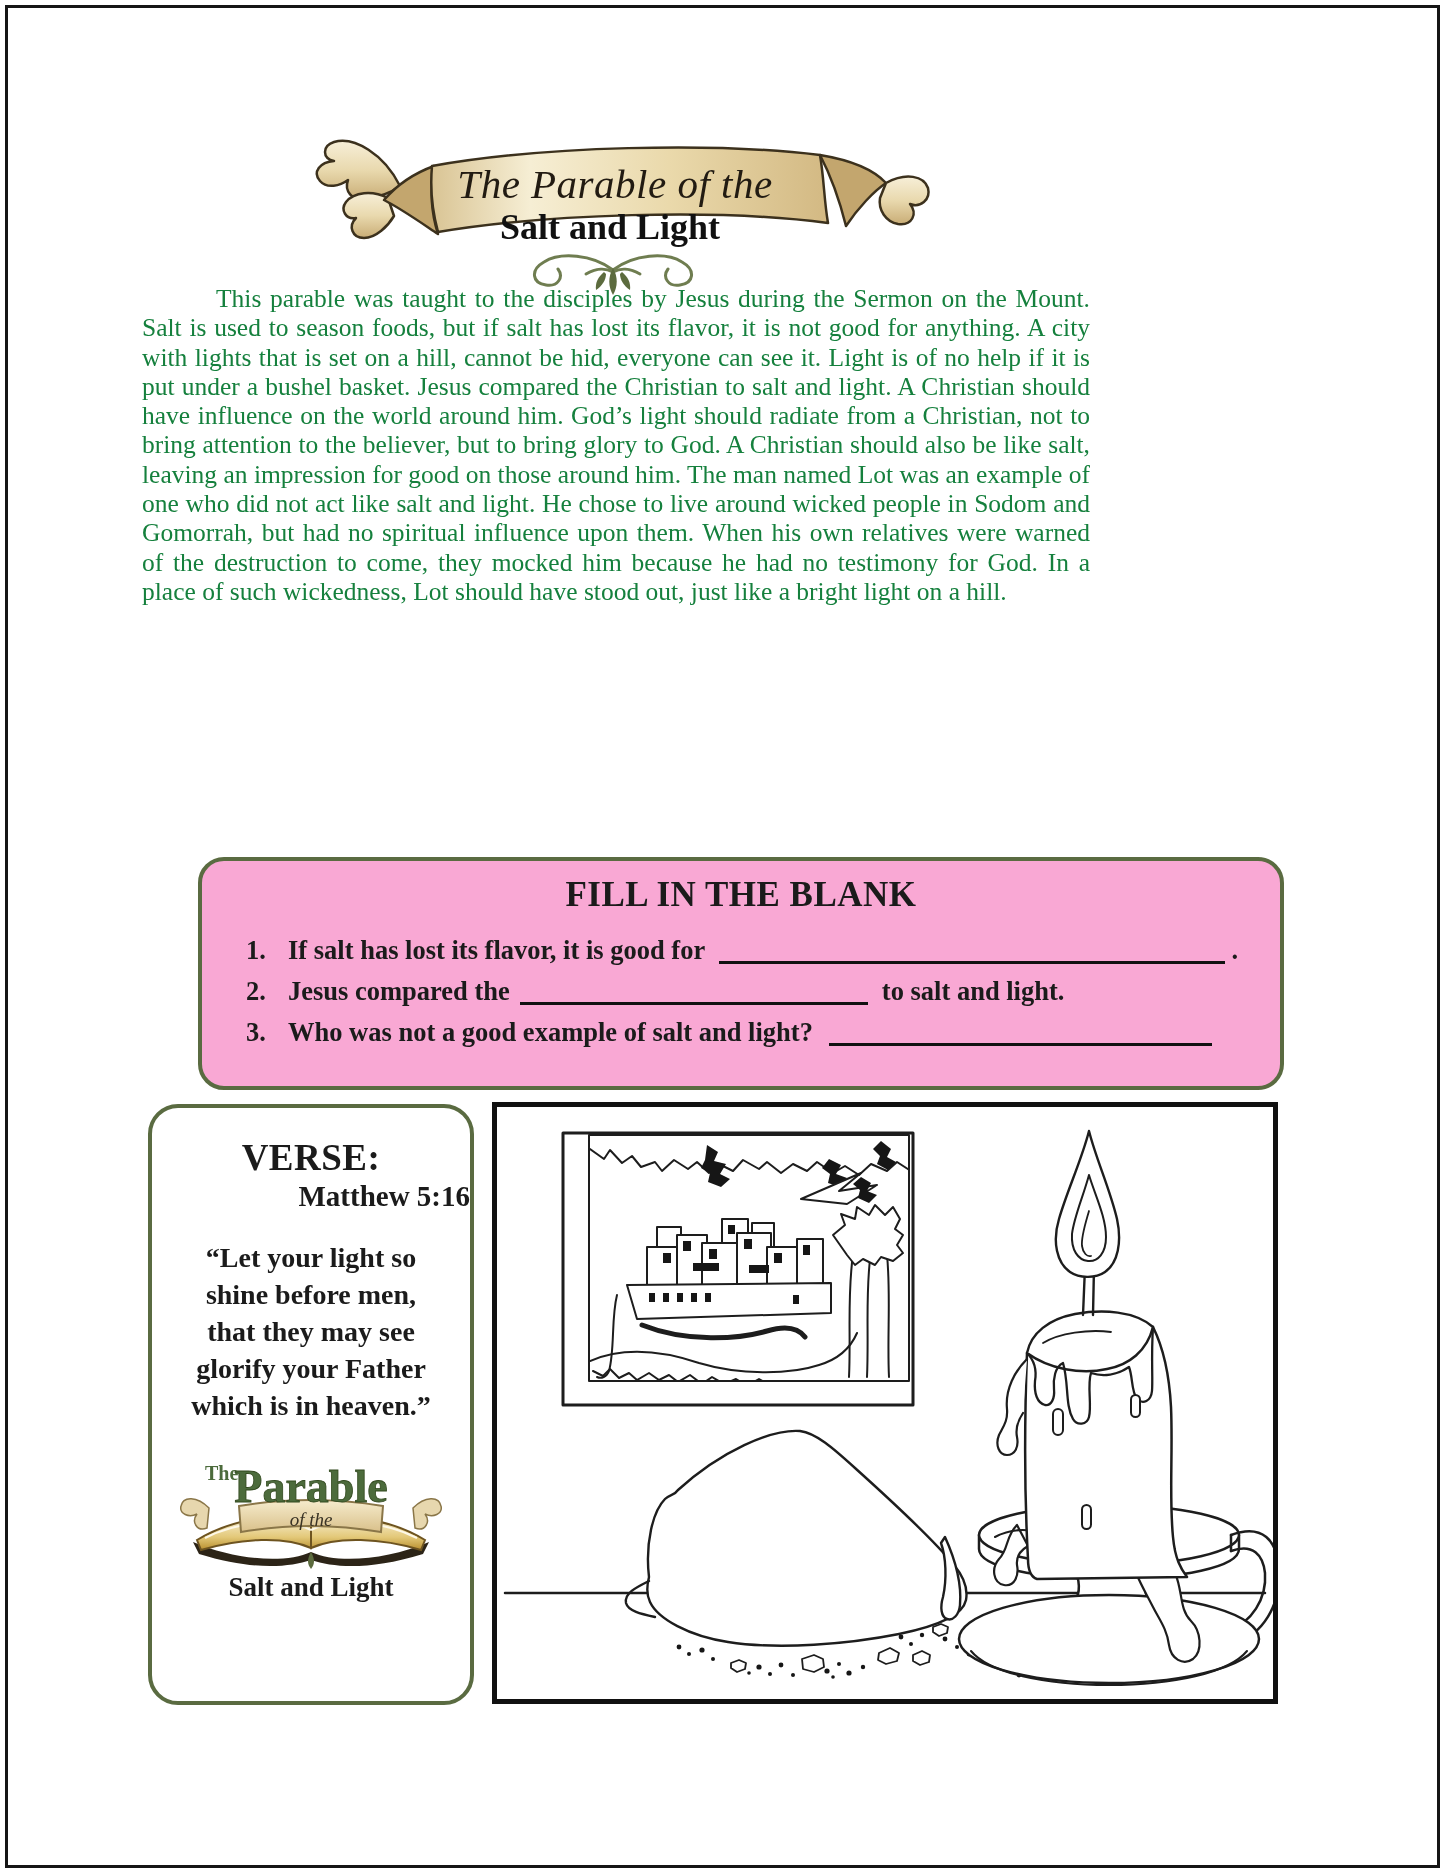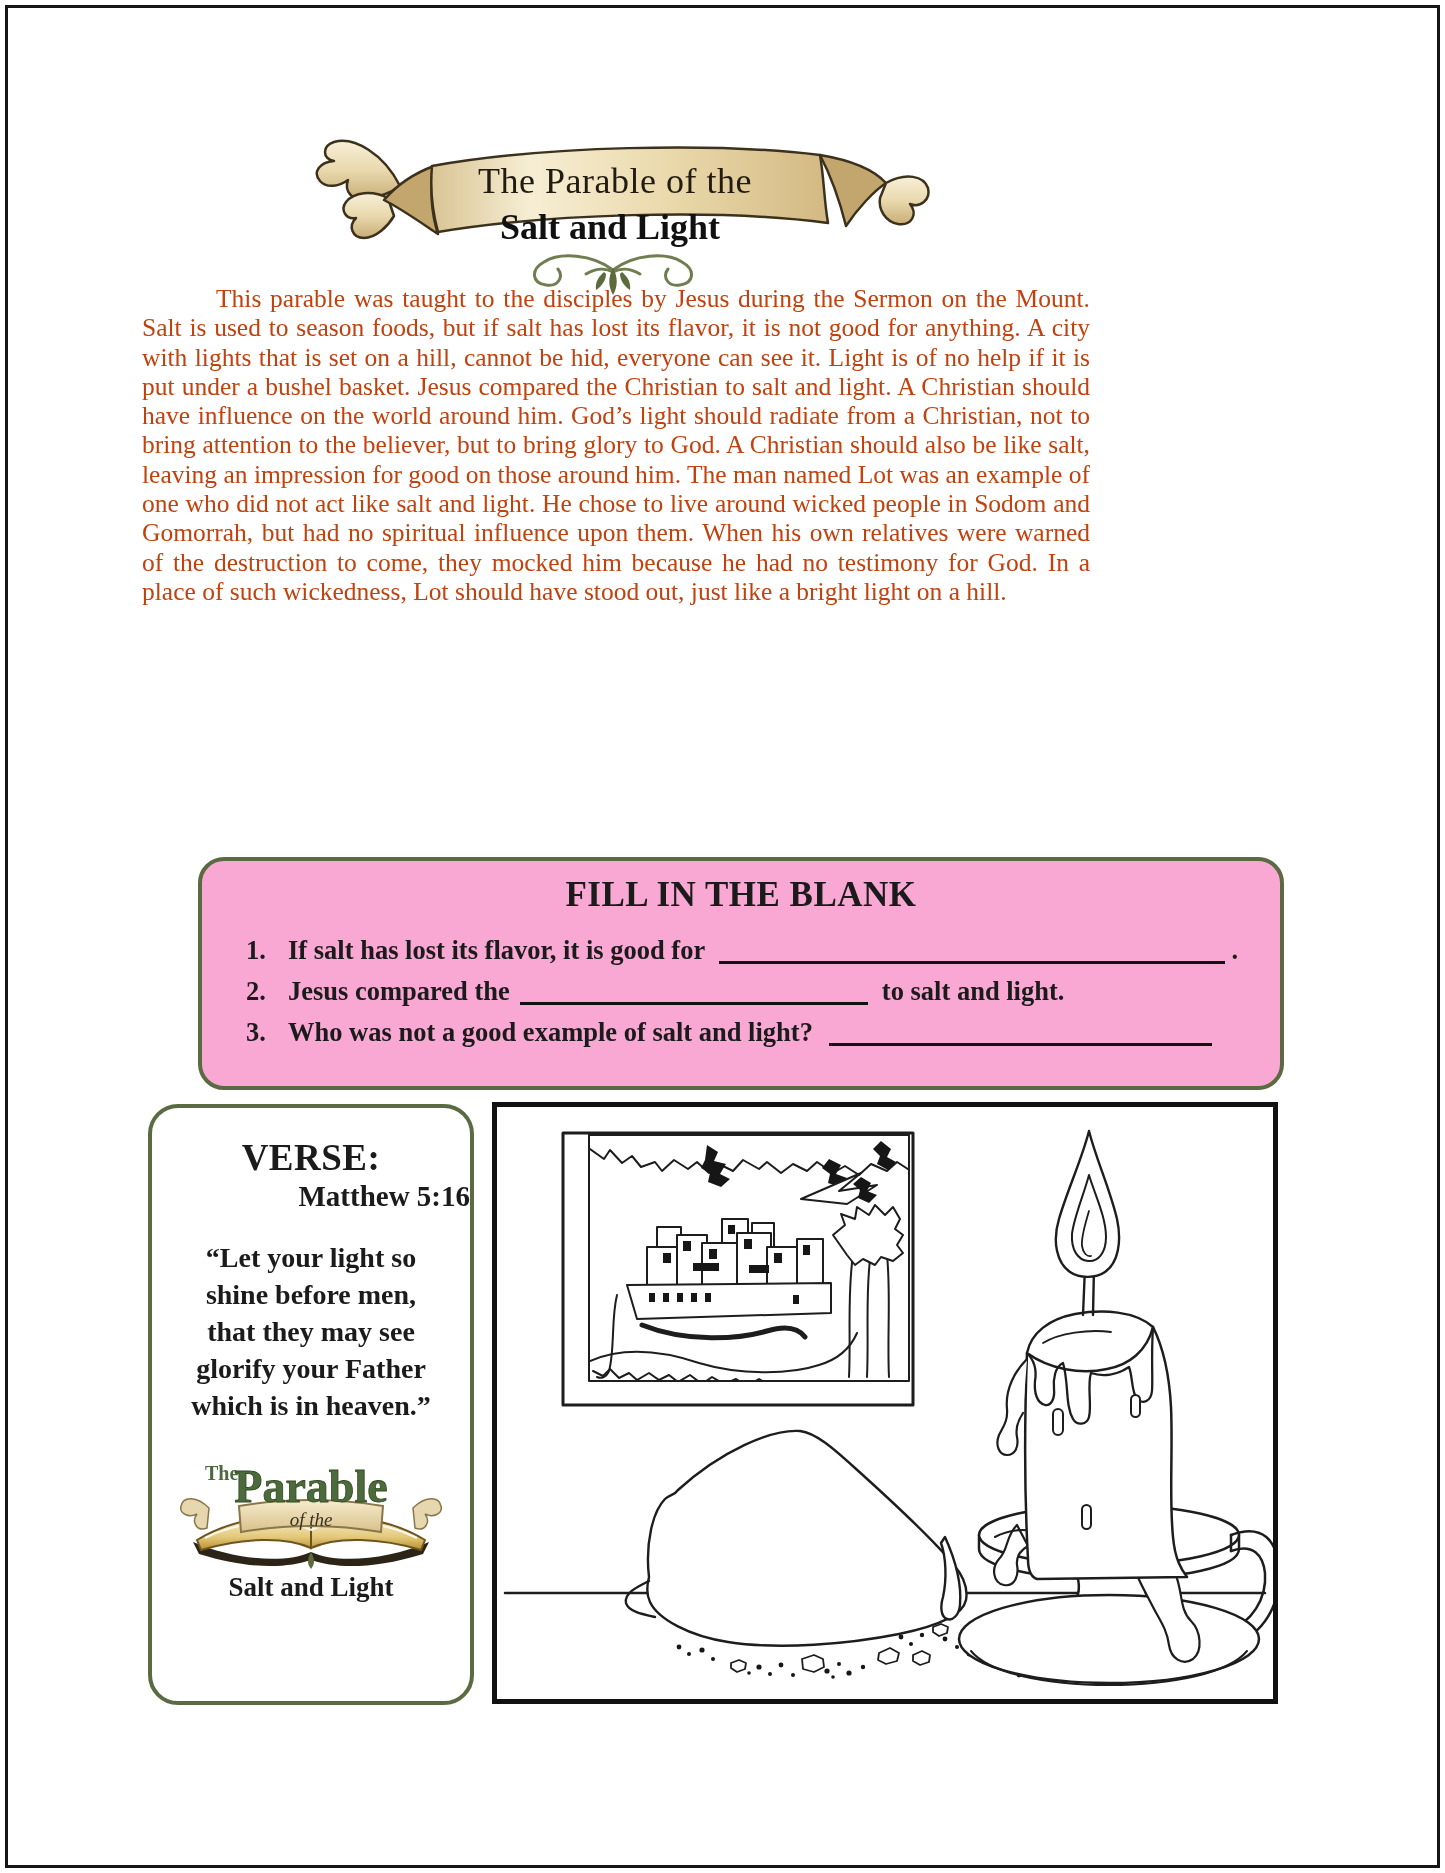--- a/index.html
+++ b/index.html
@@ -6,33 +6,33 @@
   body{
     width:1445px;height:1873px;position:relative;background:#ffffff;
     font-family:"Liberation Serif", serif;color:#1b1b1b;overflow:hidden;
   }
   .page-frame{position:absolute;inset:5px;border:3px solid #161616;pointer-events:none;}
 
   
   .banner-svg{position:absolute;left:288px;top:128px;width:650px;height:132px;}
   .banner-title1{
     position:absolute;left:375px;top:160px;width:480px;text-align:center;
-    font-size:36px;font-weight:normal;color:#221b12;letter-spacing:.5px;
+    font-size:41px;font-weight:normal;color:#221b12;letter-spacing:.5px;font-style:italic;
   }
   .banner-title2{
     position:absolute;left:375px;top:206px;width:470px;text-align:center;
     font-size:36px;font-weight:bold;color:#111;
   }
   .flourish-svg{position:absolute;left:518px;top:250px;width:190px;height:46px;}
 
   
   .intro{
     position:absolute;left:142px;top:284px;width:948px;
     font-size:25.5px;line-height:29.3px;text-align:justify;text-indent:74px;
-    color:#c2410c;
+    color:#15803d;
   }
 
   
   .fill-box{
     position:absolute;left:198px;top:857px;width:1086px;height:233px;
     border:4px solid #5a6b41;border-radius:26px;background:#f9a8d4;box-sizing:border-box;
   }
   .fill-title{margin-top:14px;text-align:center;font-size:35px;font-weight:bold;letter-spacing:.5px;}
   .fill-qs{margin:20px 42px 0 44px;}
   .q-row{display:flex;align-items:baseline;font-size:26.5px;font-weight:bold;margin-bottom:10px;white-space:nowrap;}

